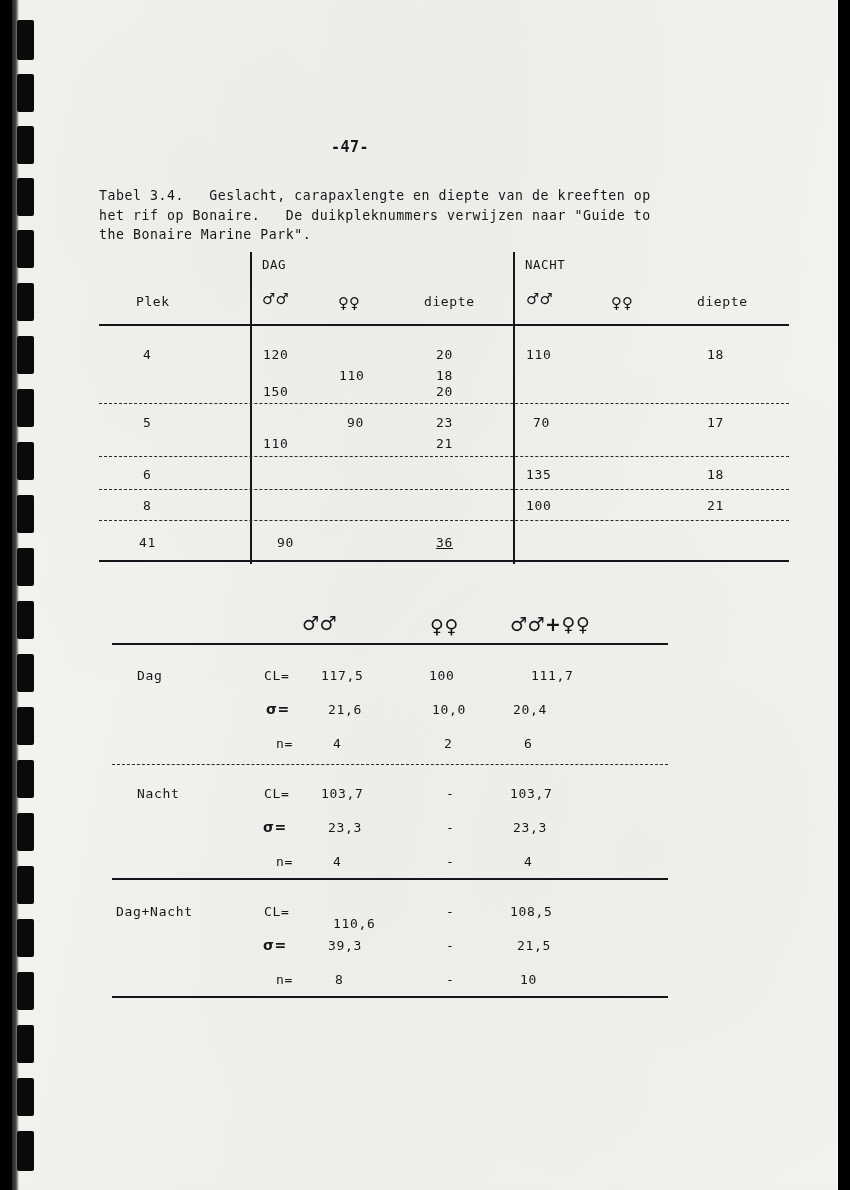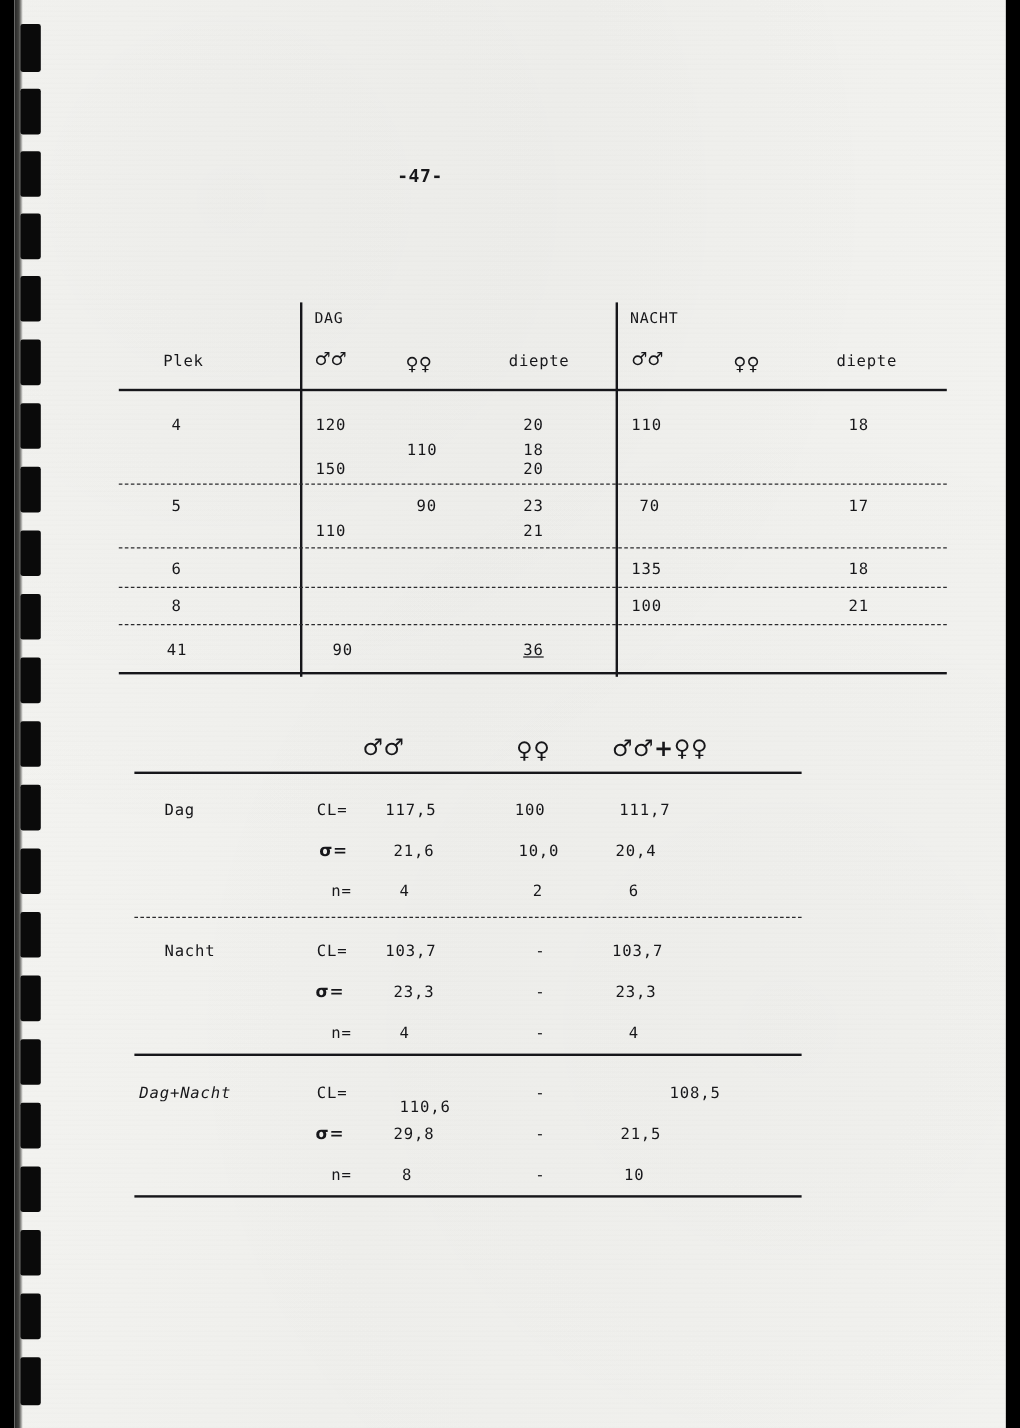--- a/index.html
+++ b/index.html
@@ -223,20 +223,23 @@
     <div class="binding-hole" style="top:972px;height:38px;"></div>
     <div class="binding-hole" style="top:1025px;height:38px;"></div>
     <div class="binding-hole" style="top:1078px;height:38px;"></div>
     <div class="binding-hole" style="top:1131px;height:40px;"></div>
   </div>
 
   <div id="content">
 
     <div id="page-number">-47-</div>
 
+    <div id="caption">Tabel 3.4.   Geslacht, carapaxlengte en diepte van de kreeften op
+het rif op Bonaire.   De duikpleknummers verwijzen naar "Guide to
+the Bonaire Marine Park".</div>
 
     <div id="table1">
 
       <div class="rule-vert" style="left:151px; top:0px; height:312px;"></div>
       <div class="rule-vert" style="left:414px; top:0px; height:312px;"></div>
 
       <div class="t1-group-label" style="left:163px; top:5px;">DAG</div>
       <div class="t1-group-label" style="left:426px; top:5px;">NACHT</div>
 
       <div class="t1-colhead" style="left:37px; top:42px;">Plek</div>
@@ -296,21 +299,21 @@
       <div class="t2-colhead" style="left:331px; top:3px;">♀♀</div>
       <div class="t2-colhead" style="left:411px; top:1px;">♂♂+♀♀</div>
 
       <div class="rule-solid" style="left:13px; top:31px; width:556px;"></div>
 
       <div class="t2-rowlabel" style="left:38px; top:56px;">Dag</div>
 
       <div class="t2-stat" style="left:165px; top:56px;">CL=</div>
       <div class="t2-val" style="left:222px; top:56px;">117,5</div>
       <div class="t2-val" style="left:330px; top:56px;">100</div>
-      <div class="t2-val" style="left:417px; top:56px;">111,7</div>
+      <div class="t2-val" style="left:432px; top:56px;">111,7</div>
 
       <div class="t2-stat sigma" style="left:167px; top:89px;">σ=</div>
       <div class="t2-val" style="left:229px; top:90px;">21,6</div>
       <div class="t2-val" style="left:333px; top:90px;">10,0</div>
       <div class="t2-val" style="left:414px; top:90px;">20,4</div>
 
       <div class="t2-stat" style="left:177px; top:124px;">n=</div>
       <div class="t2-val" style="left:234px; top:124px;">4</div>
       <div class="t2-val" style="left:345px; top:124px;">2</div>
       <div class="t2-val" style="left:425px; top:124px;">6</div>
@@ -329,29 +332,29 @@
       <div class="t2-val" style="left:347px; top:208px;">-</div>
       <div class="t2-val" style="left:414px; top:208px;">23,3</div>
 
       <div class="t2-stat" style="left:177px; top:242px;">n=</div>
       <div class="t2-val" style="left:234px; top:242px;">4</div>
       <div class="t2-val" style="left:347px; top:242px;">-</div>
       <div class="t2-val" style="left:425px; top:242px;">4</div>
 
       <div class="rule-solid" style="left:13px; top:266px; width:556px;"></div>
 
-      <div class="t2-rowlabel" style="left:17px; top:292px;font-style:italic;">Dag+Nacht</div>
+      <div class="t2-rowlabel" style="left:17px; top:292px;">Dag+Nacht</div>
 
       <div class="t2-stat" style="left:165px; top:292px;">CL=</div>
       <div class="t2-val" style="left:222px; top:304px;margin-left:12px;">110,6</div>
       <div class="t2-val" style="left:347px; top:292px;">-</div>
-      <div class="t2-val" style="left:411px; top:292px;margin-left:48px;">108,5</div>
+      <div class="t2-val" style="left:411px; top:292px;">108,5</div>
 
       <div class="t2-stat sigma" style="left:164px; top:325px;">σ=</div>
-      <div class="t2-val" style="left:229px; top:326px;">29,8</div>
+      <div class="t2-val" style="left:229px; top:326px;">39,3</div>
       <div class="t2-val" style="left:347px; top:326px;">-</div>
       <div class="t2-val" style="left:418px; top:326px;">21,5</div>
 
       <div class="t2-stat" style="left:177px; top:360px;">n=</div>
       <div class="t2-val" style="left:236px; top:360px;">8</div>
       <div class="t2-val" style="left:347px; top:360px;">-</div>
       <div class="t2-val" style="left:421px; top:360px;">10</div>
 
       <div class="rule-solid" style="left:13px; top:384px; width:556px;"></div>
     </div>

